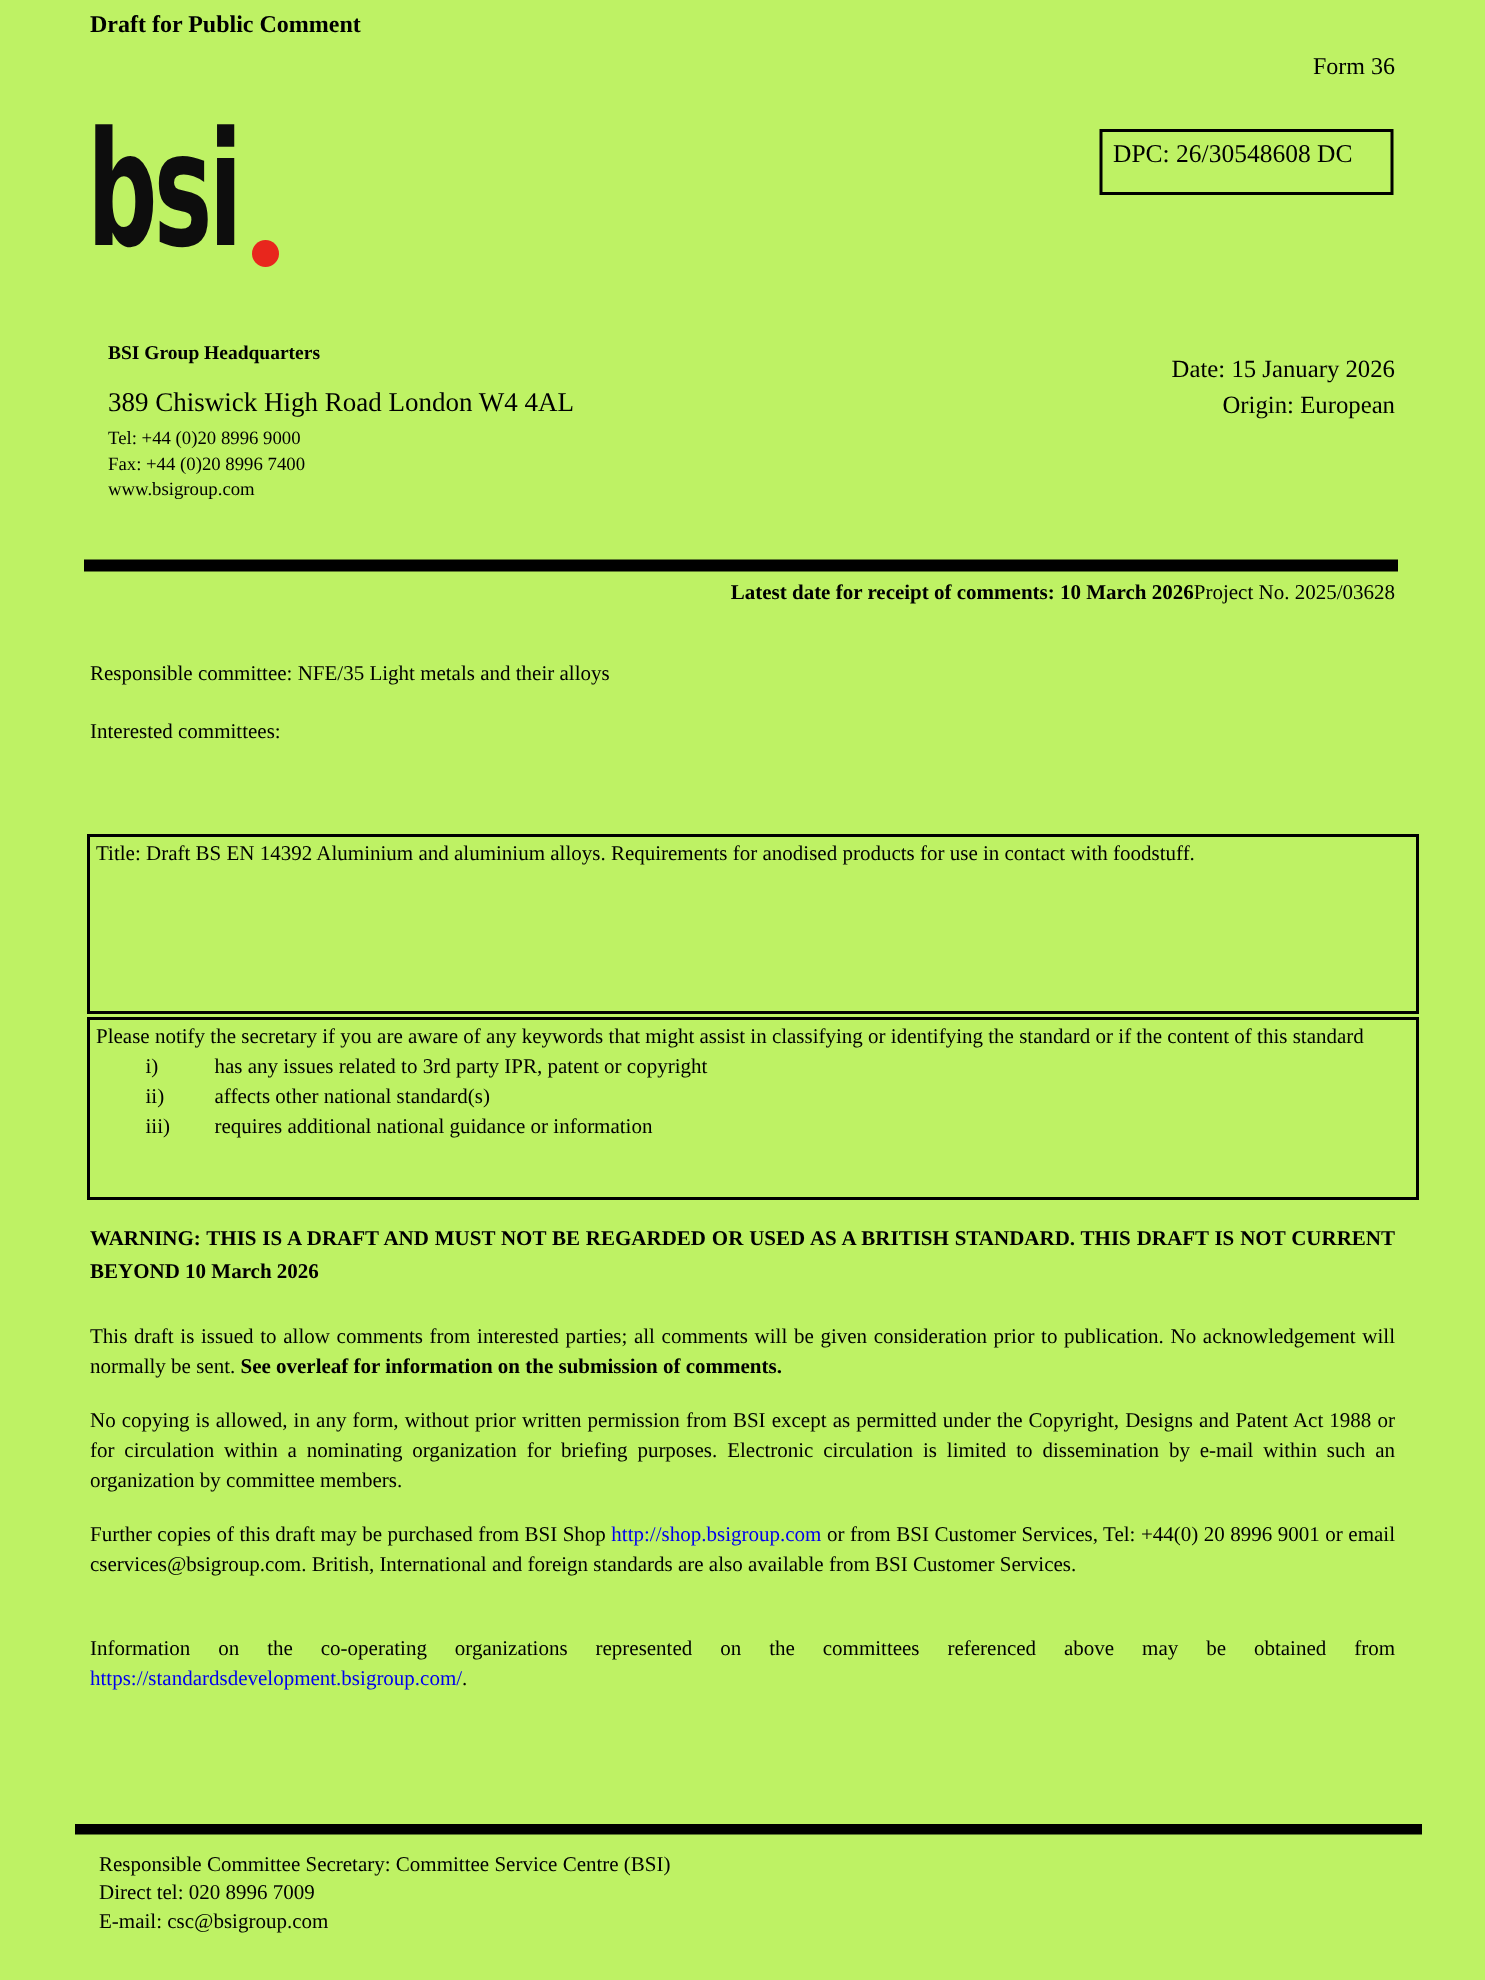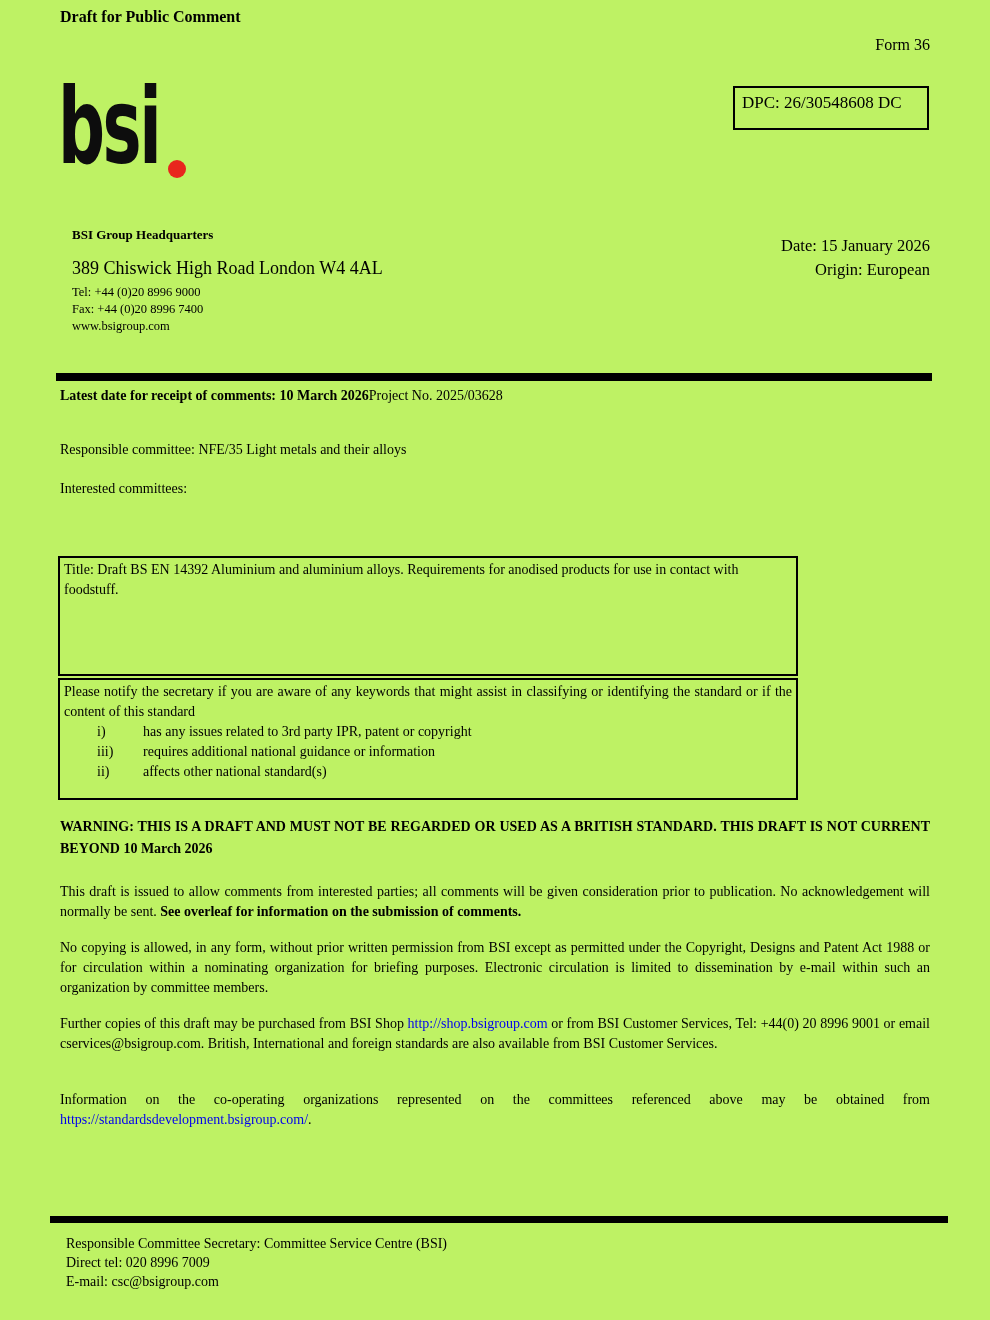--- a/index.html
+++ b/index.html
@@ -60,31 +60,31 @@
     top: 234px; right: 60px;
     text-align: right;
     font-size: 16.5px; line-height: 24px;
   }
 
   .rule-top { top: 373px; left: 56px; width: 876px; height: 8px; background: #000; }
   .rule-bottom { top: 1216px; left: 50px; width: 898px; height: 7px; background: #000; }
 
   .latest-row {
     top: 388px; left: 60px; width: 870px;
-    display: flex; justify-content: flex-start;
+    display: flex; justify-content: flex-end;
     font-size: 14px;
   }
   .latest-left { font-weight: bold; }
 
   .line { left: 60px; width: 870px; font-size: 14px; }
   .responsible { top: 442px; }
   .interested { top: 481px; }
 
   .box {
-    left: 58px; width: 740px;
+    left: 58px; width: 888px;
     border: 2px solid #000;
     font-size: 14px;
     padding: 2px 4px;
     line-height: 20px;
   }
   .title-box { top: 556px; height: 120px; }
   .keywords-box { top: 678px; height: 122px; }
   .kw-intro { text-align: justify; }
   .kw-list { margin-top: 0; }
   .kw-item { display: flex; }
@@ -153,26 +153,26 @@
   </div>
 
   <div class="abs box keywords-box">
     <div class="kw-intro">Please notify the secretary if you are aware of any keywords that might assist in classifying or identifying the standard or if the content of this standard</div>
     <div class="kw-list">
       <div class="kw-item">
         <span class="kw-marker">i)</span>
         <span class="kw-text">has any issues related to 3rd party IPR, patent or copyright</span>
       </div>
       <div class="kw-item">
+        <span class="kw-marker">ii)</span>
+        <span class="kw-text">affects other national standard(s)</span>
+      </div>
+      <div class="kw-item">
         <span class="kw-marker">iii)</span>
         <span class="kw-text">requires additional national guidance or information</span>
-      </div>
-      <div class="kw-item">
-        <span class="kw-marker">ii)</span>
-        <span class="kw-text">affects other national standard(s)</span>
       </div>
     </div>
   </div>
 
   <div class="abs para warning">WARNING: THIS IS A DRAFT AND MUST NOT BE REGARDED OR USED AS A BRITISH STANDARD. THIS DRAFT IS NOT CURRENT BEYOND 10 March 2026</div>
 
   <div class="abs para para-issued">
     <span>This draft is issued to allow comments from interested parties; all comments will be given consideration prior to publication. No acknowledgement will normally be sent. </span><span class="bold">See overleaf for information on the submission of comments.</span>
   </div>
 

